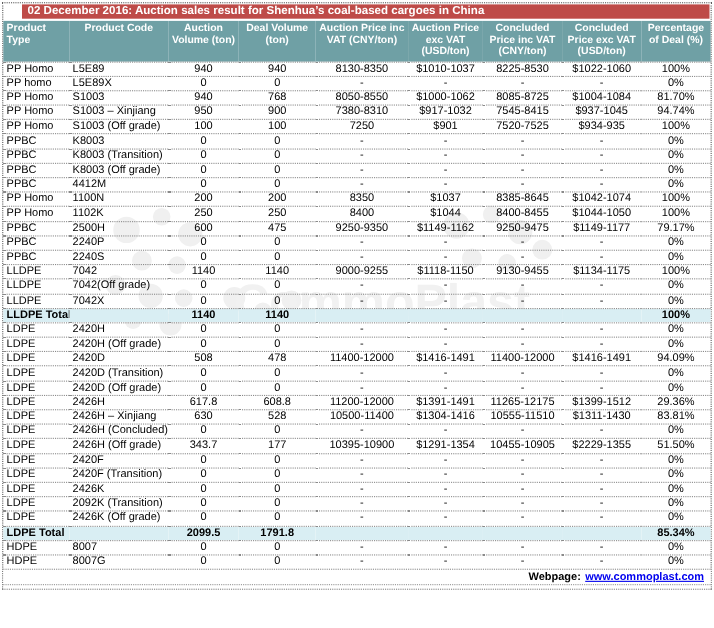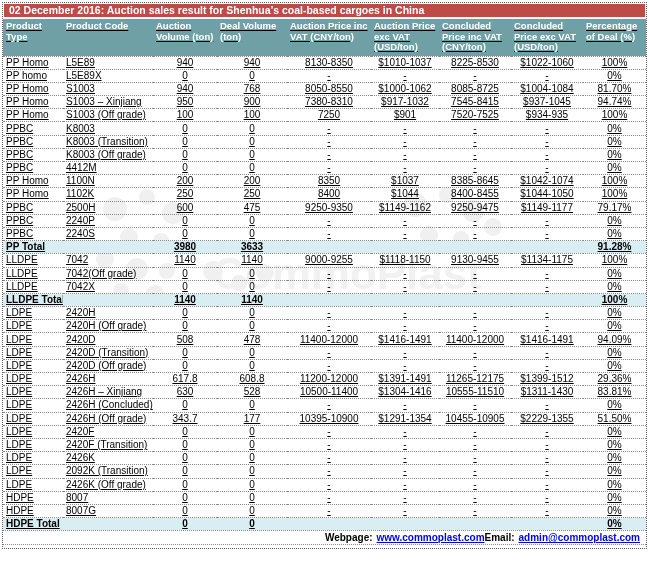--- a/index.html
+++ b/index.html
@@ -7,33 +7,33 @@
     width:649px;height:571px;background:#ffffff;
     font-family:"Liberation Sans",sans-serif;
     -webkit-font-smoothing:antialiased;
   }
   .sheet{position:relative;width:649px;height:571px;overflow:hidden;background:#fff;}
   .frame{
     position:absolute;left:2px;top:2px;width:643px;
     border:1px dotted #5a5a5a;background:#fff;
   }
   .title-bar{
-    margin:1px 1px 2px 1px;height:13px;line-height:13px;
+    margin:1px 1px 2px 17px;height:13px;line-height:13px;
     background:var(--title-bg,#BE4B48);color:#fff;
     font-size:10.5px;font-weight:bold;padding-left:5px;
     white-space:nowrap;overflow:hidden;
   }
   table{
     border-collapse:collapse;table-layout:fixed;width:643px;
-    position:relative;z-index:1;text-decoration:underline;
+    position:relative;z-index:1;
   }
   thead th{
     background:var(--header-bg,#6FA0A5);color:#fff;
     font-size:9.5px;line-height:10.5px;font-weight:bold;
-    vertical-align:top;text-align:left;padding:2px 3px 3px 3px;
+    vertical-align:top;text-align:center;padding:2px 3px 3px 3px;
   }
   thead th.left{text-align:left;}
   tbody td{
     font-size:10px;line-height:12px;height:12.2px;
     padding:0 3px;border-top:1px dotted #8a8a8a;
     text-align:center;white-space:nowrap;overflow:hidden;
     background:transparent;
   }
   tbody td.left{text-align:left;}
   tbody tr.total td{background:var(--total-bg,#D9EEF3);font-weight:bold;}
@@ -261,31 +261,20 @@
             <td class="left">PPBC</td>
             <td class="left">2240S</td>
             <td>0</td>
             <td>0</td>
             <td>-</td>
             <td>-</td>
             <td>-</td>
             <td>-</td>
             <td>0%</td>
           </tr>
-          <tr class="total">
-            <td class="left">PP Total</td>
-            <td class="left"></td>
-            <td>3980</td>
-            <td>3633</td>
-            <td></td>
-            <td></td>
-            <td></td>
-            <td></td>
-            <td>91.28%</td>
-          </tr>
           <tr>
             <td class="left">LLDPE</td>
             <td class="left">7042</td>
             <td>1140</td>
             <td>1140</td>
             <td>9000-9255</td>
             <td>$1118-1150</td>
             <td>9130-9455</td>
             <td>$1134-1175</td>
             <td>100%</td>
@@ -470,62 +459,58 @@
             <td class="left">LDPE</td>
             <td class="left">2426K (Off grade)</td>
             <td>0</td>
             <td>0</td>
             <td>-</td>
             <td>-</td>
             <td>-</td>
             <td>-</td>
             <td>0%</td>
           </tr>
+          <tr class="total">
+            <td class="left">LDPE Total</td>
+            <td class="left"></td>
+            <td>2099.5</td>
+            <td>1791.8</td>
+            <td></td>
+            <td></td>
+            <td></td>
+            <td></td>
+            <td>85.34%</td>
+          </tr>
           <tr>
             <td class="left">HDPE</td>
             <td class="left">8007</td>
             <td>0</td>
             <td>0</td>
             <td>-</td>
             <td>-</td>
             <td>-</td>
             <td>-</td>
             <td>0%</td>
           </tr>
           <tr>
             <td class="left">HDPE</td>
             <td class="left">8007G</td>
             <td>0</td>
             <td>0</td>
             <td>-</td>
             <td>-</td>
             <td>-</td>
             <td>-</td>
-            <td>0%</td>
-          </tr>
-          <tr class="total">
-            <td class="left">HDPE Total</td>
-            <td class="left"></td>
-            <td>0</td>
-            <td>0</td>
-            <td></td>
-            <td></td>
-            <td></td>
-            <td></td>
             <td>0%</td>
           </tr>
         </tbody>
     </table>
 
     <div class="footer">
       <span class="pair">
         <span>Webpage:</span>
         <a class="link">www.commoplast.com</a>
       </span>
-      <span class="pair">
-        <span>Email:</span>
-        <a class="link">admin@commoplast.com</a>
-      </span>
     </div>
 
     <div class="bottom-strip"></div>
   </div>
 </div>
 
 </body></html>

